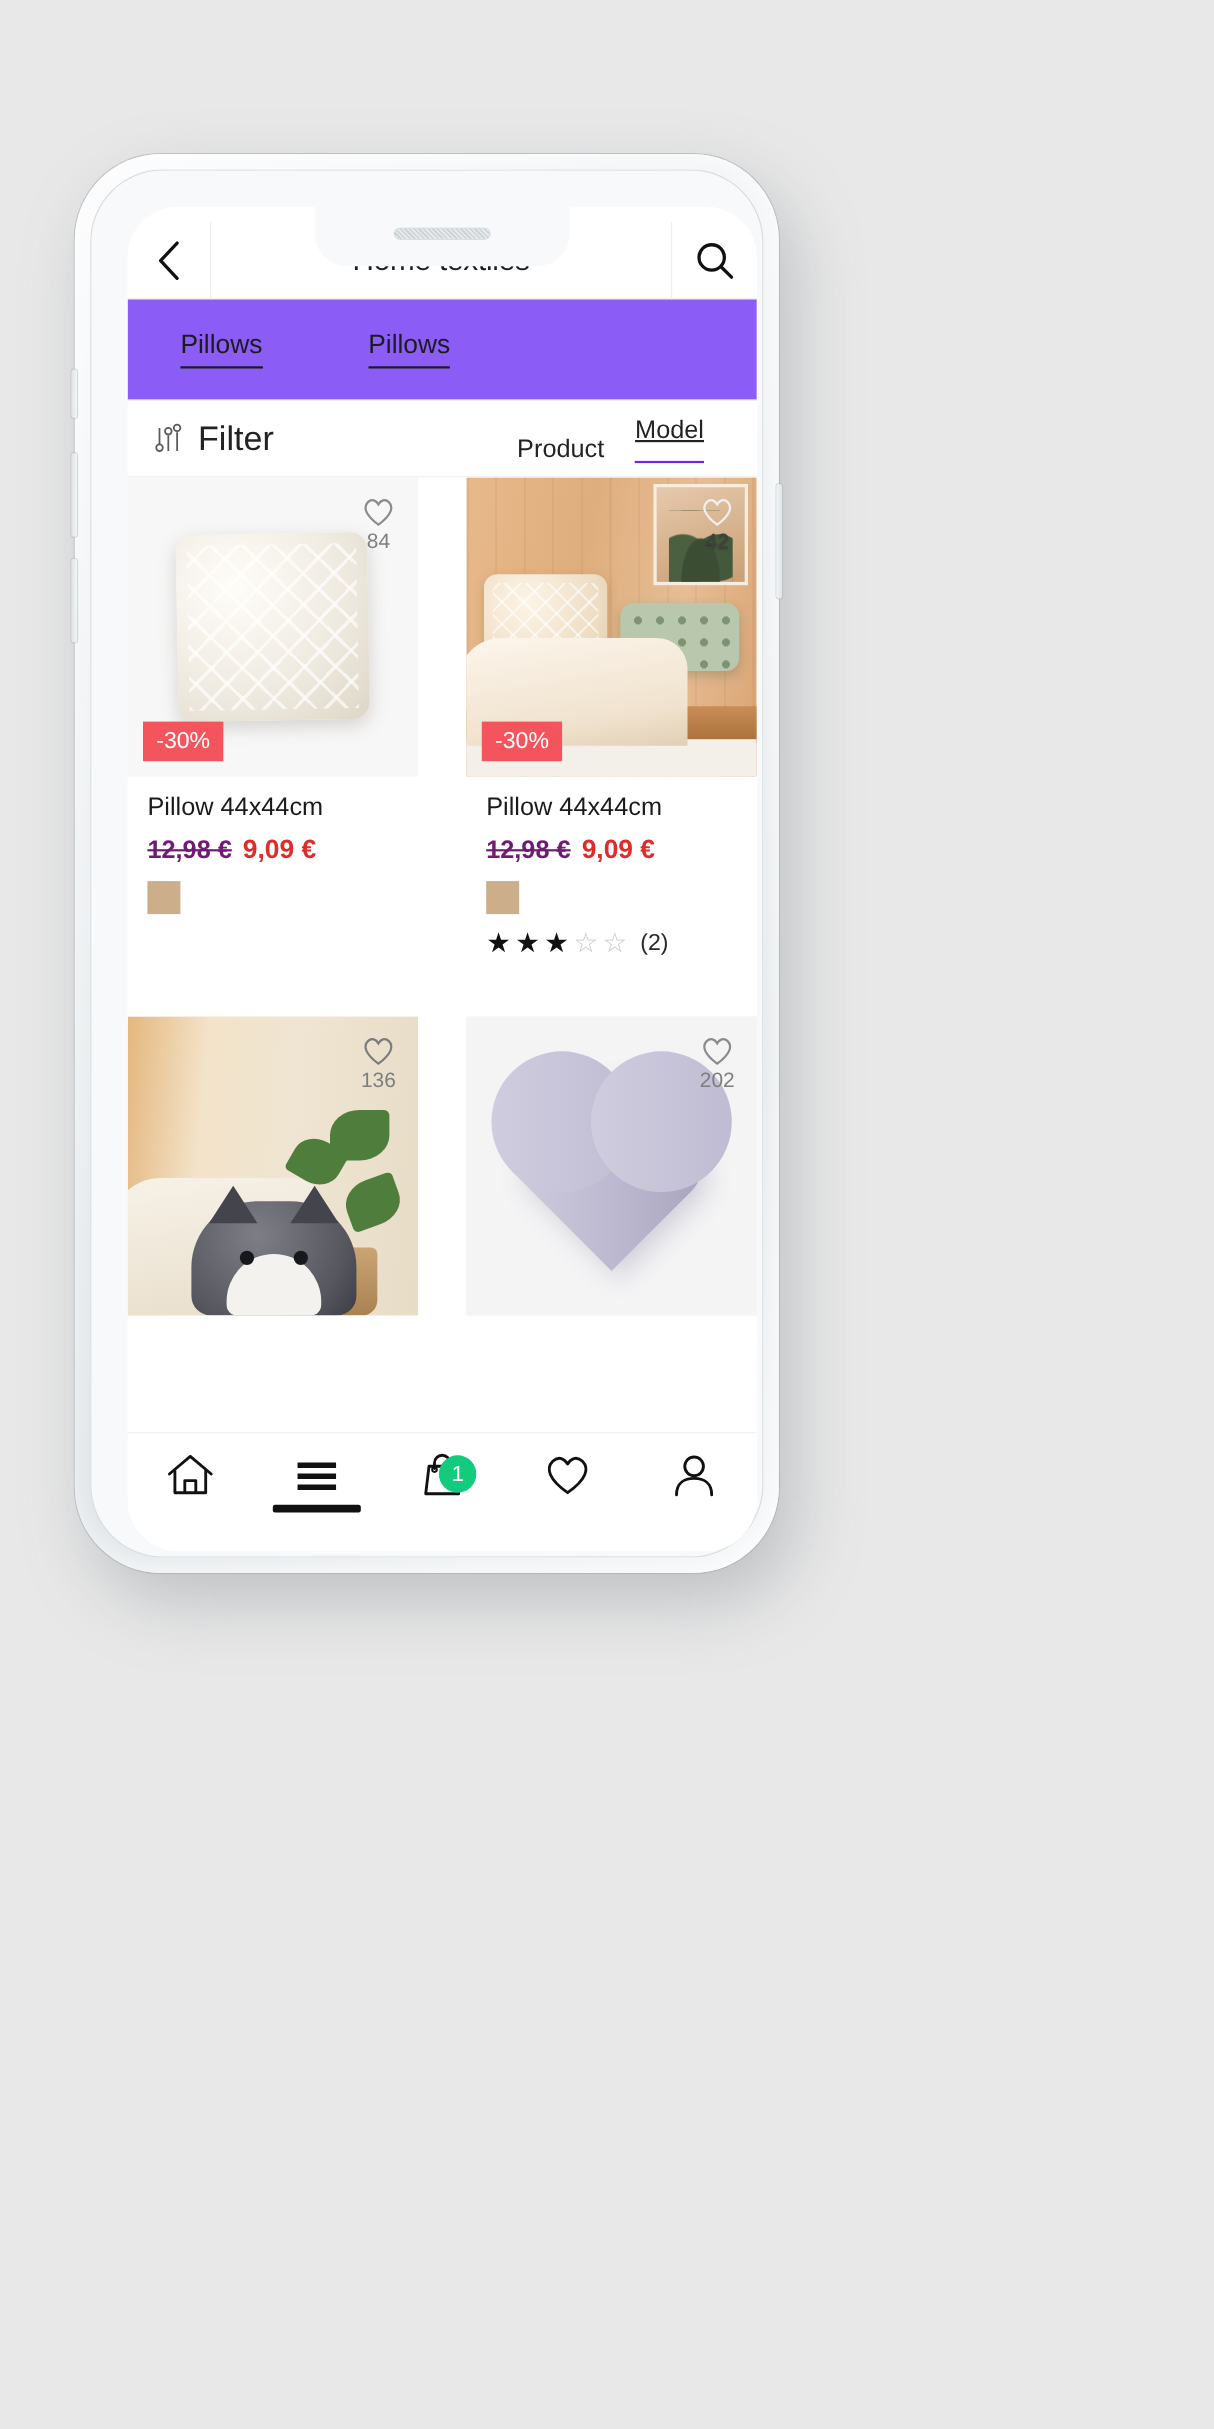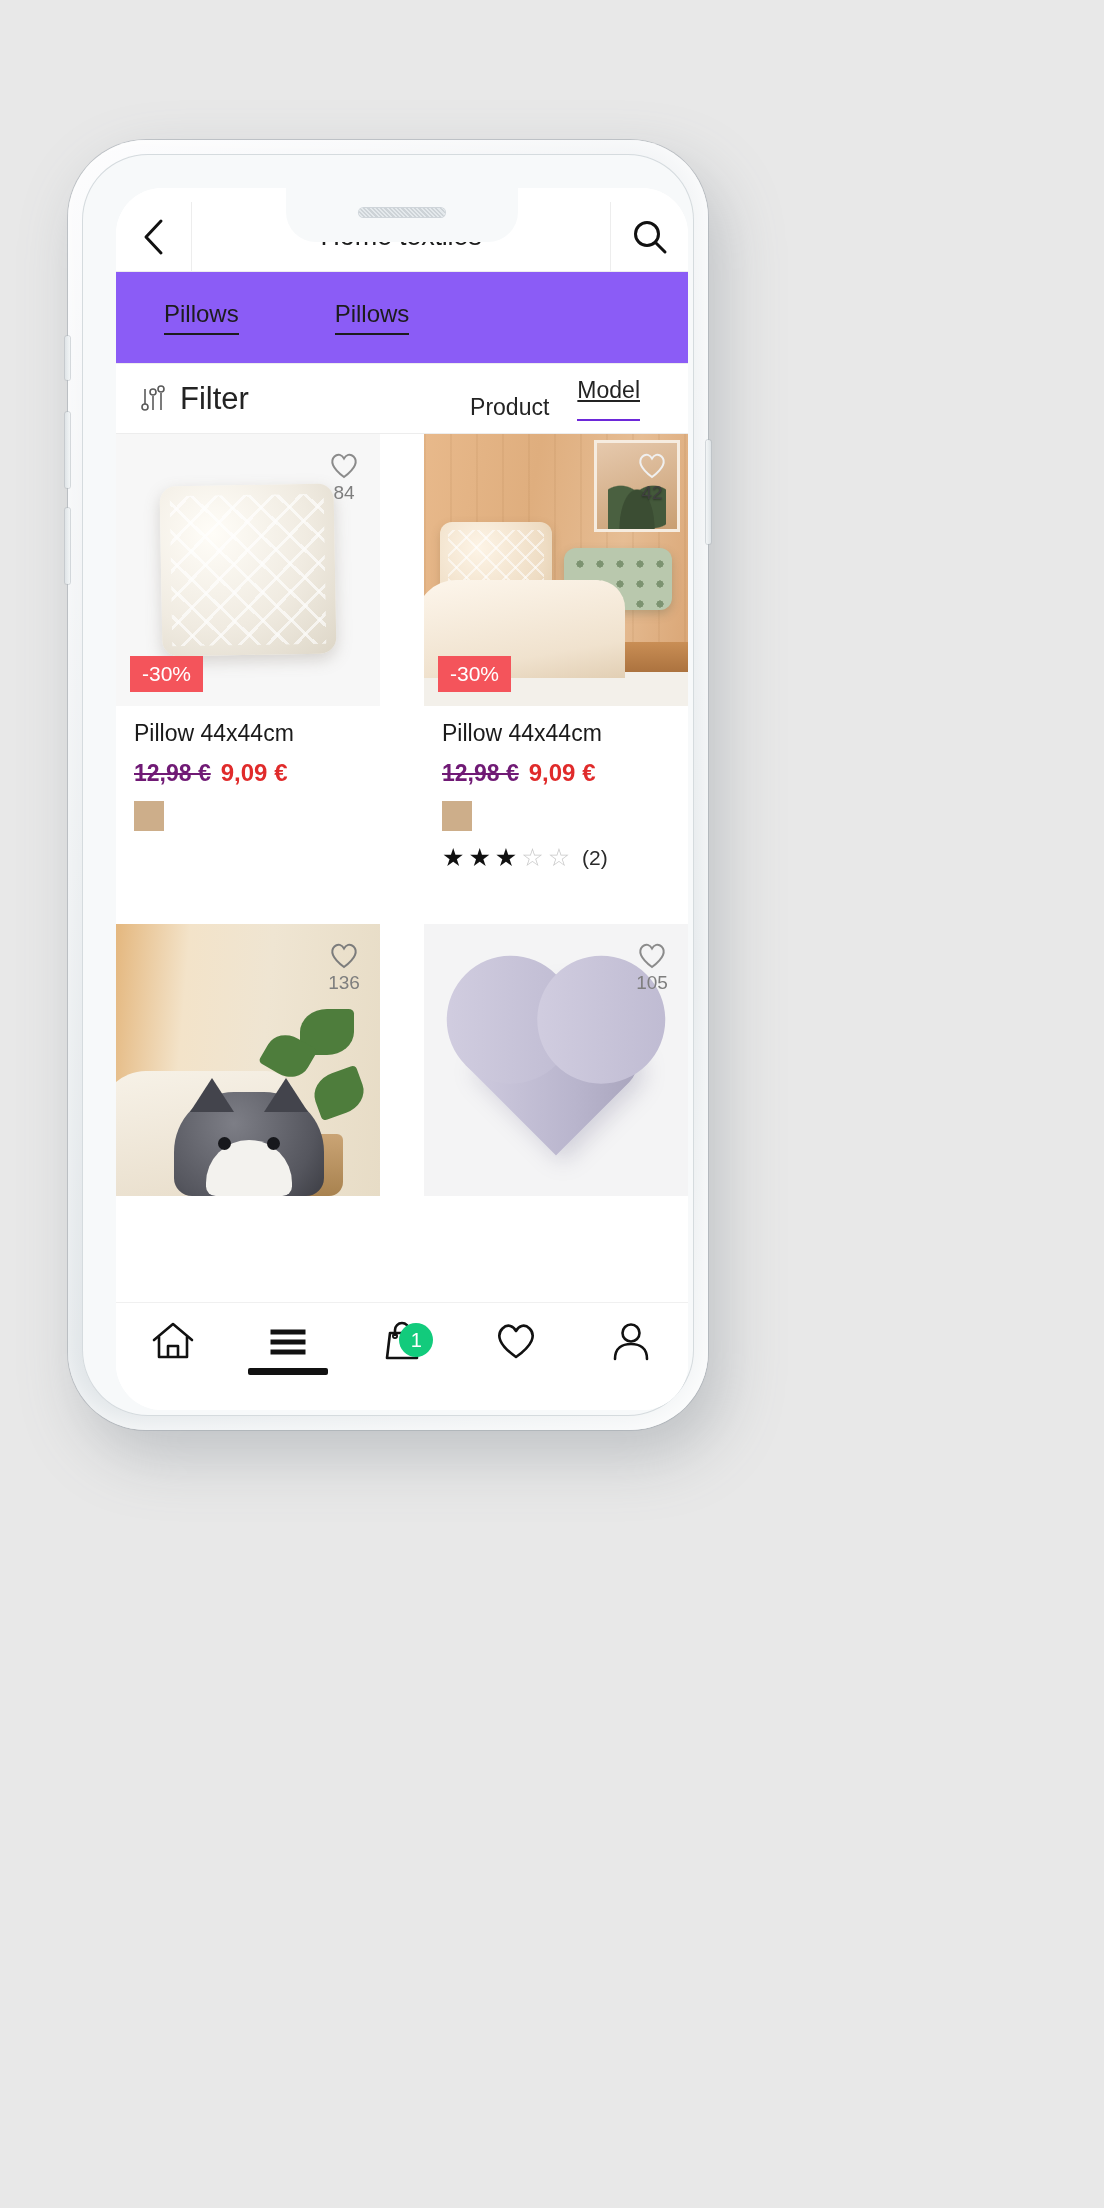--- a/index.html
+++ b/index.html
@@ -571,21 +571,21 @@
 
         <div class="product-card">
           <div class="product-image">
             <div class="img-heart-pillow">
               <div class="heart-shape"></div>
             </div>
             <div class="fav-wrap">
               <svg width="32" height="30" viewBox="0 0 32 30">
                 <path d="M16 27 C4 18 2 11 6.5 6.5 C10 3 14 5 16 8.5 C18 5 22 3 25.5 6.5 C30 11 28 18 16 27 Z" fill="none" stroke="#8b8b8b" stroke-width="2"></path>
               </svg>
-              <span class="fav-count">105</span>
+              <span class="fav-count">202</span>
             </div>
           </div>
         </div>
 
       </div>
 
       <div id="bottom-nav">
 
         <div class="nav-item">
           <svg width="46" height="44" viewBox="0 0 46 44">

